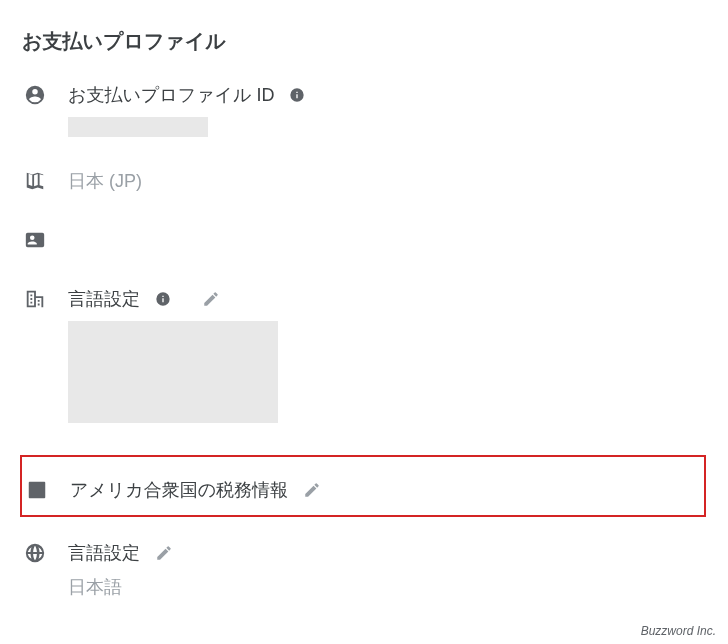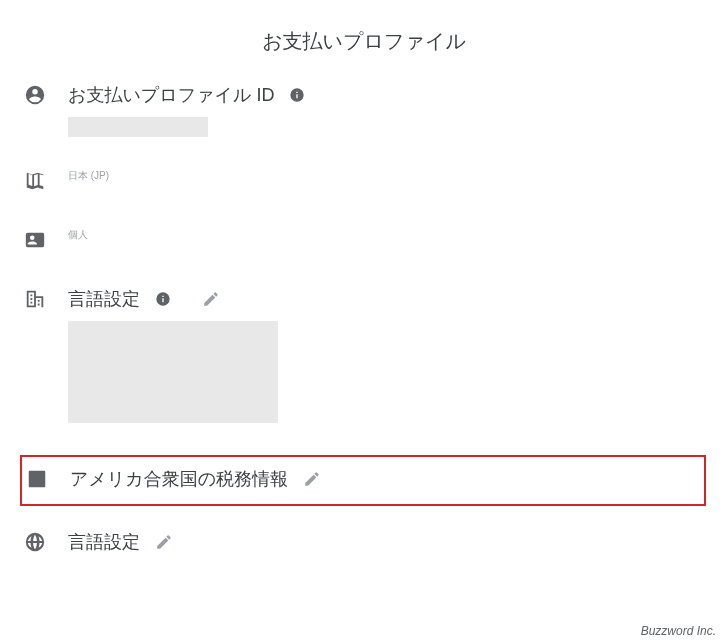--- a/index.html
+++ b/index.html
@@ -7,24 +7,23 @@
       font-family: Arial, "Helvetica Neue", Helvetica, sans-serif;
       background: #ffffff;
       color: #3c4043;
       width: 728px;
       height: 644px;
       position: relative;
       padding: 28px 22px;
     }
     h1 {
       font-size: 20px;
-      font-weight: 400;
+      font-weight: 700;
       color: #3c4043;
       margin-bottom: 28px;
-      text-align: center;
     }
     .row {
       display: flex;
       align-items: flex-start;
       margin-bottom: 32px;
       padding-left: 2px;
     }
     .icon-col {
       width: 44px;
       flex-shrink: 0;
@@ -55,41 +54,41 @@
     }
     .info-icon svg { width: 16px; height: 16px; fill: #5f6368; }
     .edit-icon {
       display: inline-flex;
       width: 18px;
       height: 18px;
       cursor: pointer;
     }
     .edit-icon svg { width: 18px; height: 18px; fill: #9aa0a6; }
     .value {
-      font-size: 10px;
+      font-size: 18px;
       color: #9aa0a6;
     }
     .redact-bar {
       background: #e8e8e8;
       height: 20px;
       width: 140px;
     }
     .redact-block {
       background: #e8e8e8;
       width: 210px;
       height: 102px;
       margin-top: 2px;
     }
     .highlight {
       border: 2px solid #d42424;
       padding: 10px 12px 10px 2px;
       margin-left: -2px;
       margin-bottom: 24px;
     }
-    .highlight .row { margin-bottom: 0; }
+    .highlight .row { margin-bottom: 0; margin-top: 11px; }
     .highlight .label-line { margin-bottom: 0; }
     .footer-brand {
       position: absolute;
       bottom: 6px;
       right: 12px;
       font-size: 12px;
       color: #5f6368;
       font-style: italic;
       text-align: center;
     }
@@ -135,21 +134,20 @@
 
 <div class="row">
   <div class="icon-col">
     <span>
       <svg viewBox="0 0 24 24">
           <path d="M4 4h16a2 2 0 012 2v12a2 2 0 01-2 2H4a2 2 0 01-2-2V6a2 2 0 012-2zm5 3a2.5 2.5 0 100 5 2.5 2.5 0 000-5zm-5 10h10v-1c0-1.66-3.33-2.5-5-2.5S4 14.34 4 16v1zm12-7h4v1h-4v-1zm0 3h4v1h-4v-1z"></path>
         </svg>
     </span>
   </div>
   <div class="content-col">
-    <div class="value">個人</div>
   </div>
 </div>
 
 <div class="row">
   <div class="icon-col">
     <span>
       <svg viewBox="0 0 24 24">
           <path d="M3 3h10v6h8v12H3V3zm2 2v14h6V5H5zm8 6v10h6V11h-6zM7 7h2v2H7V7zm0 4h2v2H7v-2zm0 4h2v2H7v-2zm8-2h2v2h-2v-2zm0 4h2v2h-2v-2z"></path>
         </svg>
     </span>
@@ -204,16 +202,17 @@
   </div>
   <div class="content-col">
     <div class="label-line">
       <span>言語設定</span>
       <span class="edit-icon">
         <svg viewBox="0 0 24 24">
             <path d="M3 17.25V21h3.75L17.81 9.94l-3.75-3.75L3 17.25zM20.71 7.04a1 1 0 000-1.41l-2.34-2.34a1 1 0 00-1.41 0l-1.83 1.83 3.75 3.75 1.83-1.83z"></path>
           </svg>
       </span>
     </div>
+    <div class="value">日本語</div>
   </div>
 </div>
 
 <div class="footer-brand">Buzzword Inc.</div>
 
 </body></html>

